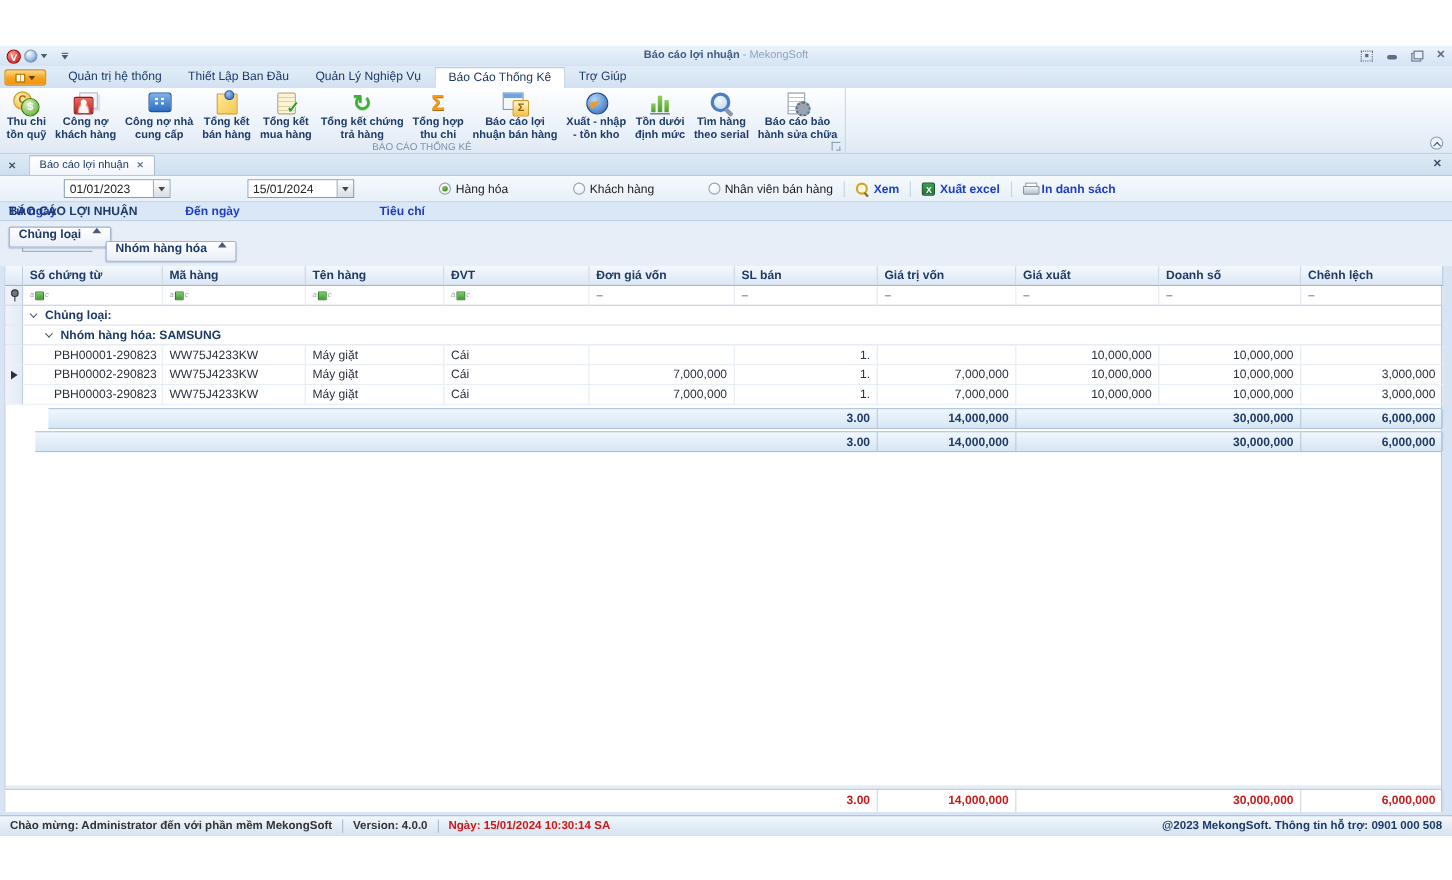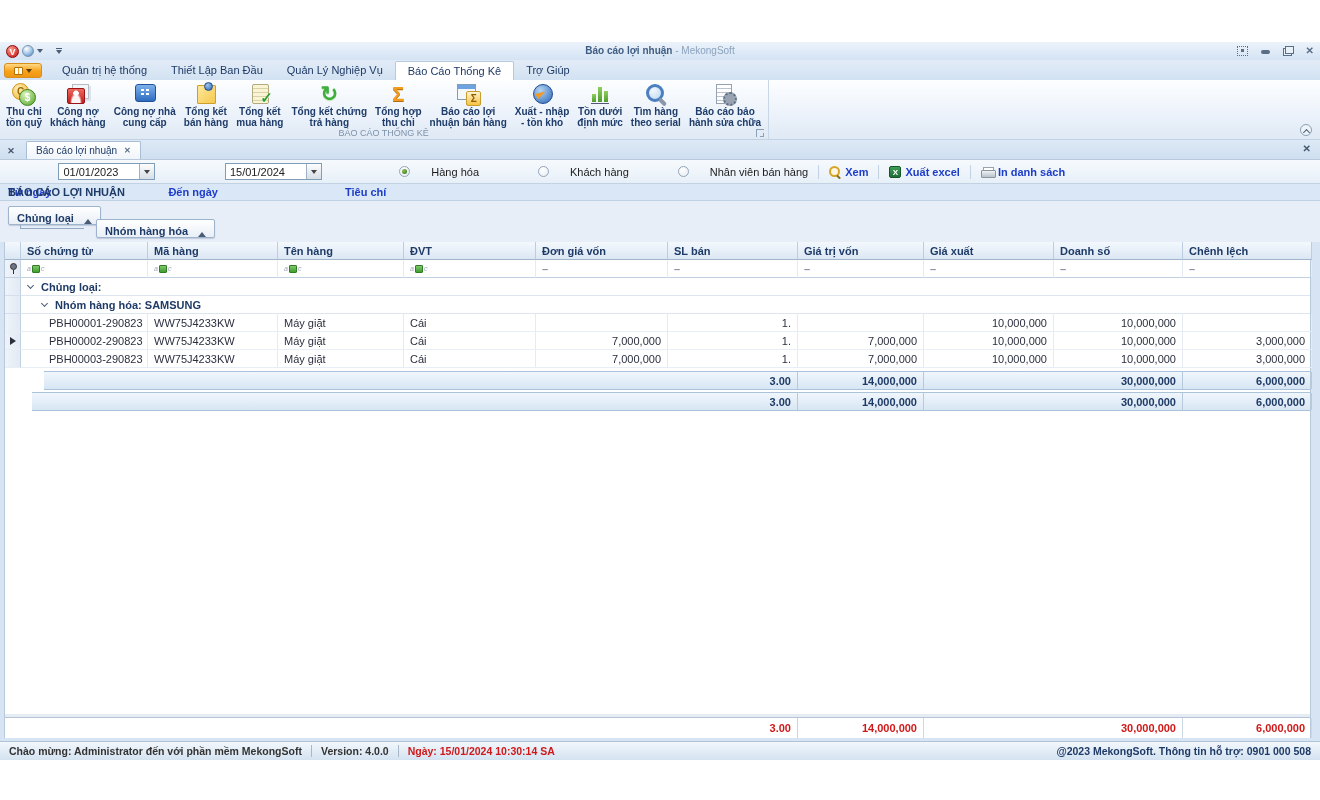--- a/index.html
+++ b/index.html
@@ -116,43 +116,43 @@
   .doc-close-right { position:absolute; right:9px; top:3px; font-size:10px; color:#44566e; font-weight:bold; }
 
   
   .filterbar { height:24px; background:linear-gradient(#f6fafd,#e7eff8); border-bottom:1px solid #c2d2e2;
     display:flex; align-items:center; padding:0 8px; gap:7px; }
   .flabel { color:#1d3cc8; font-weight:bold;margin-top:40px; }
   .dateedit { display:flex; height:17px; border:1px solid #7f9db9; background:#fff; }
   .dateedit input { border:none; outline:none; width:80px; font:11px "Liberation Sans",sans-serif; padding:0 4px; color:#222; }
   .dd-btn { width:15px; background:linear-gradient(#fdfdfd,#d7dee6); border-left:1px solid #9fb2c5; display:flex; align-items:center; justify-content:center; }
   .dd-btn::after { content:""; border-left:3px solid transparent; border-right:3px solid transparent; border-top:4px solid #444; }
-  .radio-opt { display:flex; align-items:center; gap:21px; color:#1c1c1c; }
+  .radio-opt { display:flex; align-items:center; gap:4px; color:#1c1c1c; }
   .radio { width:11px; height:11px; border-radius:50%; border:1px solid #93a5b8;
     background:radial-gradient(circle at 35% 30%, #fff, #e4ebf2); }
   .radio.checked::after { content:""; display:block; width:5px; height:5px; margin:2px auto; border-radius:50%;
     background:radial-gradient(circle at 35% 35%, #8bc34a, #2f691e); }
   .vsep { width:1px; height:14px; background:#c3d2e2; margin:0 3px; }
-  .action { display:flex; align-items:flex-end; gap:4px; color:#1d3cc8; font-weight:bold; cursor:default; }
+  .action { display:flex; align-items:flex-start; gap:4px; color:#1d3cc8; font-weight:bold; cursor:default; }
   .ic-mag { width:12px; height:12px; position:relative; }
   .ic-mag::before { content:""; position:absolute; left:0; top:0; width:7px; height:7px; border:2px solid #d8a425; border-radius:50%; background:#fdf6e0; }
   .ic-mag::after { content:""; position:absolute; right:0; bottom:0; width:5px; height:2px; background:#8a6d1f; border-radius:1px; transform:rotate(45deg); }
   .ic-excel { width:12px; height:12px; background:linear-gradient(#3e9e57,#1e6e34); border:1px solid #155526; border-radius:2px;
     color:#fff; font-size:8px; font-weight:bold; text-align:center; line-height:11px; }
   .ic-print { width:13px; height:11px; position:relative; }
   .ic-print::before { content:""; position:absolute; left:2px; top:0; width:9px; height:4px; background:#fff; border:1px solid #96a2ae; }
   .ic-print::after { content:""; position:absolute; left:0; bottom:0; width:13px; height:6px; border:1px solid #8a95a0; border-radius:1px;
     background:linear-gradient(#eef2f5,#b9c2cb); }
 
   
   .panel-caption { height:17px; background:#d9e7f6; border-bottom:1px solid #bdd0e4; display:flex; align-items:center;
     padding:0 8px; font-weight:bold; color:#1e3a66; }
   .group-panel { height:41px; background:#e7eef8; position:relative; }
   .gbtn { position:absolute; height:19px; background:linear-gradient(#ffffff,#e9eff7); border:1px solid #9db4cc; border-radius:2px;
-    display:flex; align-items:flex-end; padding:0 8px; font-weight:bold; color:#1e3a66; box-shadow:0 1px 1px rgba(120,140,170,.35); }
+    display:flex; align-items:flex-start; padding:0 8px; font-weight:bold; color:#1e3a66; box-shadow:0 1px 1px rgba(120,140,170,.35); }
   .g1 { left:8px; top:5px; }
   .g2 { left:96px; top:18px; }
   .sort-up { width:0; height:0; border-left:4px solid transparent; border-right:4px solid transparent; border-bottom:5px solid #4a5c74; margin-left:10px; }
   .connector { position:absolute; left:20px; top:24px; width:64px; height:4px; border-left:1px solid #93a9c2; border-bottom:1px solid #93a9c2; }
 
   
   .grid { margin:0 4px; width:1307px; height:496px; background:#fff; position:relative;
     border-left:1px solid #b9c9dc; border-right:1px solid #b9c9dc; }
   .r { display:grid; grid-template-columns:16px 127px 130px 126px 132px 132px 130px 126px 130px 129px 129px; height:18px; }
   .c { display:flex; align-items:center; padding:0 6px; border-right:1px solid #e6ebf3; overflow:hidden; white-space:nowrap; }

